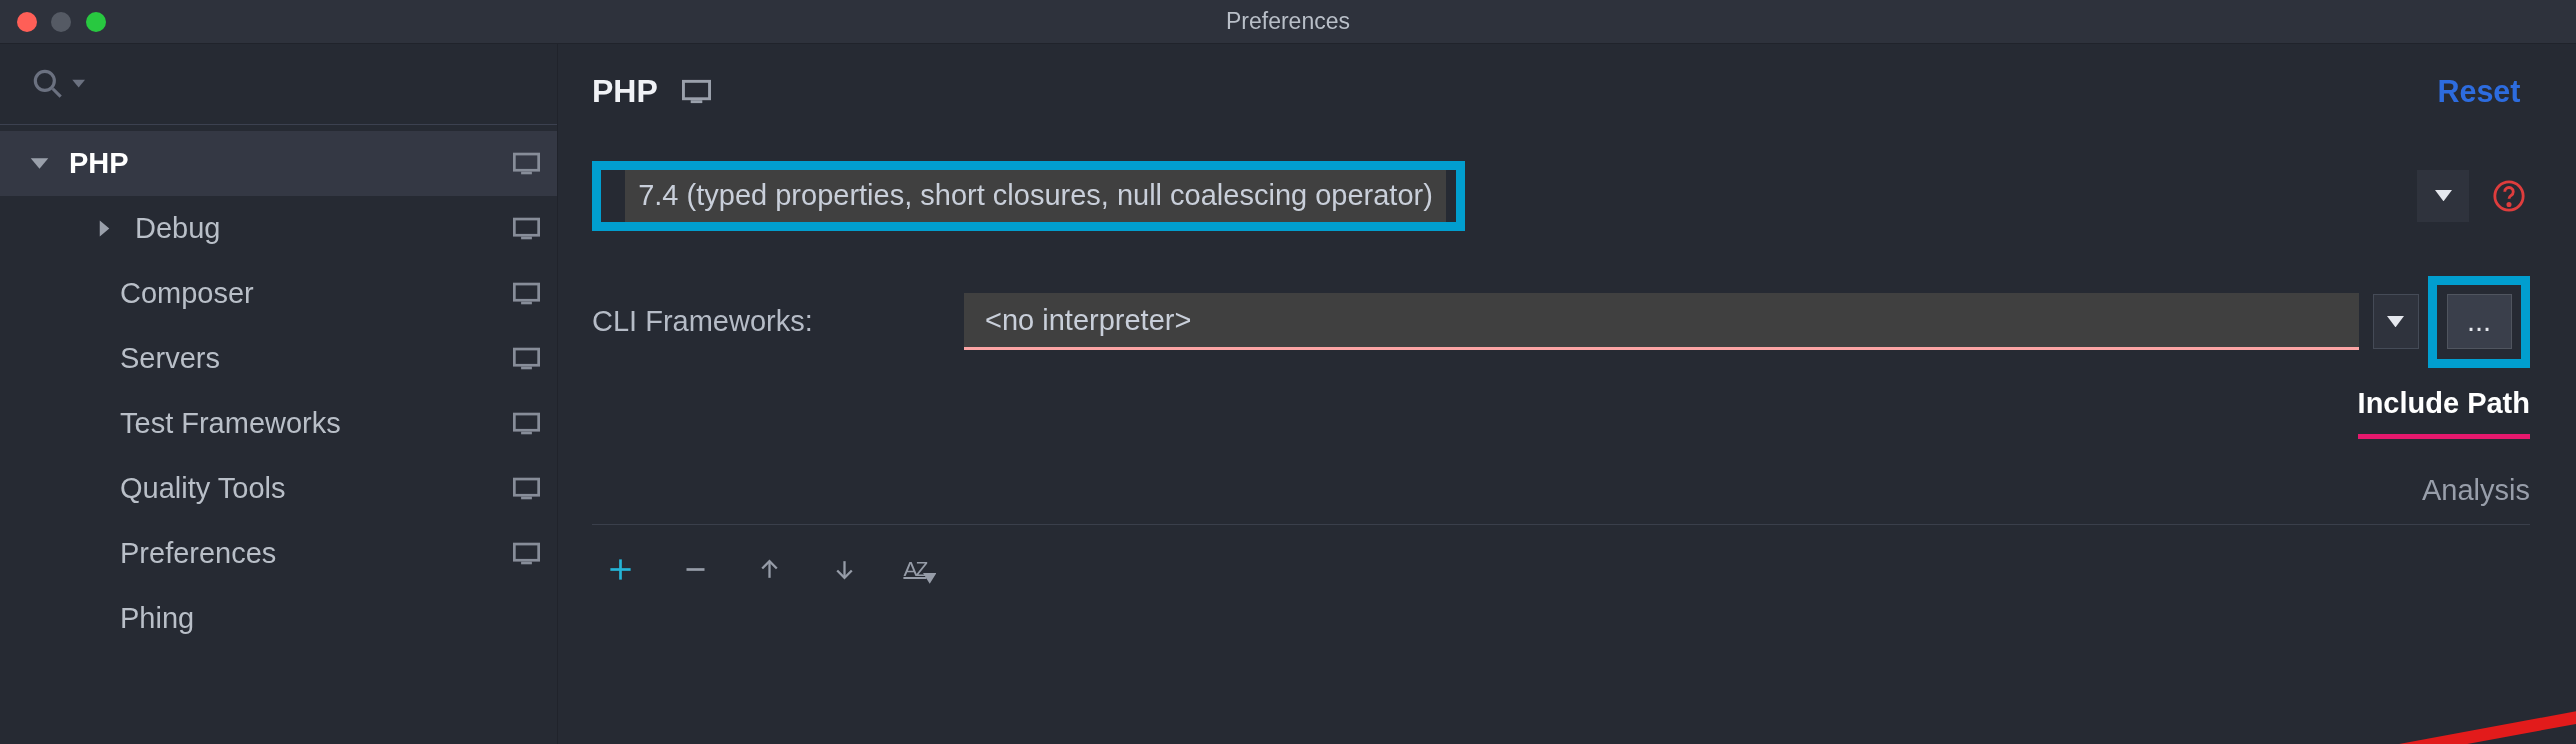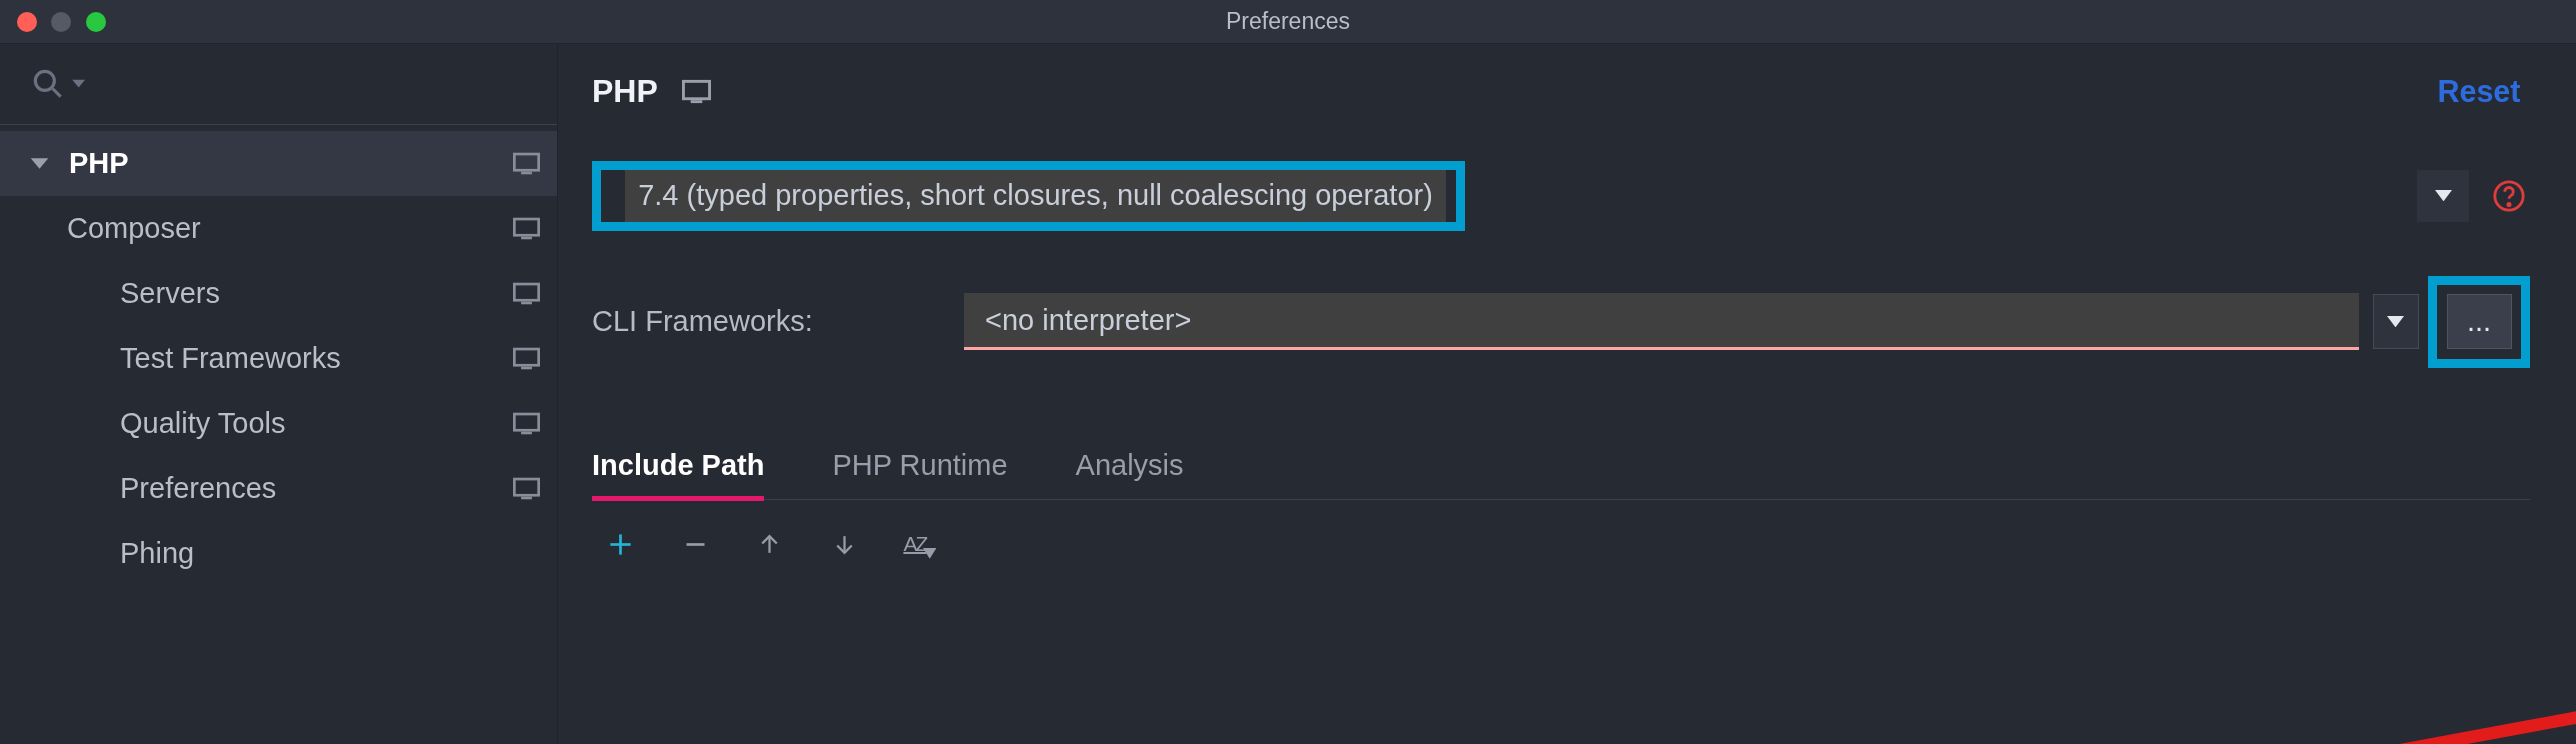--- a/index.html
+++ b/index.html
@@ -201,25 +201,26 @@
     width: 65px; height: 55px;
     background: #3A3F4B;
     border: 1px solid #50555F;
     display: inline-flex; align-items: center; justify-content:center;
     color: #E6E9EF;
     font-size: 29px;
     cursor: pointer;
   }
 
   .tabs-row {
-    margin-top: 94px;
-    display: flex;
-    gap: 68px;
+    margin-top: 32px;
+    display: flex;
+    gap: 37px;
     border-bottom: 1px solid #3A3F4B;
     align-items: flex-end;
+    flex-direction: column;
   }
   .tab {
     padding-bottom: 17px;
     font-size: 29px;
     color: #989EAA;
     cursor: pointer;
     position: relative;
   }
   .tab.active {
     color: #FFFFFF;
@@ -292,20 +293,34 @@
         </span>
         <span class="tree-label">PHP</span>
         <span class="screen-icon">
           <svg width="27" height="23" viewBox="0 0 20 16" fill="none" stroke="currentColor" stroke-width="2">
               <rect x="1" y="1" width="18" height="12"></rect>
               <line x1="6" y1="15" x2="14" y2="15"></line>
             </svg>
         </span>
       </div>
 
+      <div class="tree-item has-arrow">
+        <span class="tree-arrow child">
+          <svg width="19" height="19" viewBox="0 0 12 12">
+              <path d="M3 1 L9 6 L3 11" fill="currentColor"></path>
+            </svg>
+        </span>
+        <span class="tree-label" style="padding-left:0">Debug</span>
+        <span class="screen-icon">
+          <svg width="27" height="23" viewBox="0 0 20 16" fill="none" stroke="currentColor" stroke-width="2">
+              <rect x="1" y="1" width="18" height="12"></rect>
+              <line x1="6" y1="15" x2="14" y2="15"></line>
+            </svg>
+        </span>
+      </div>
 
       <div class="tree-item tree-child">
         <span class="tree-label">Composer</span>
         <span class="screen-icon">
           <svg width="27" height="23" viewBox="0 0 20 16" fill="none" stroke="currentColor" stroke-width="2">
               <rect x="1" y="1" width="18" height="12"></rect>
               <line x1="6" y1="15" x2="14" y2="15"></line>
             </svg>
         </span>
       </div>
@@ -400,21 +415,20 @@
             <path d="M0 0 L6 8 L12 0 Z" fill="#E5E8EE"></path>
           </svg>
       </span>
       <span class="browse-btn-wrap">
         <span class="browse-btn">...</span>
       </span>
     </div>
 
     <div class="tabs-row">
       <div class="tab active">Include Path</div>
-      <div class="tab">PHP Runtime</div>
       <div class="tab">Analysis</div>
     </div>
 
     <div class="toolbar-row">
       <span class="tb-btn plus">
         <svg width="27" height="27" viewBox="0 0 24 24" stroke="currentColor" stroke-width="2.4">
             <line x1="12" y1="3" x2="12" y2="21"></line>
             <line x1="3" y1="12" x2="21" y2="12"></line>
           </svg>
       </span>

